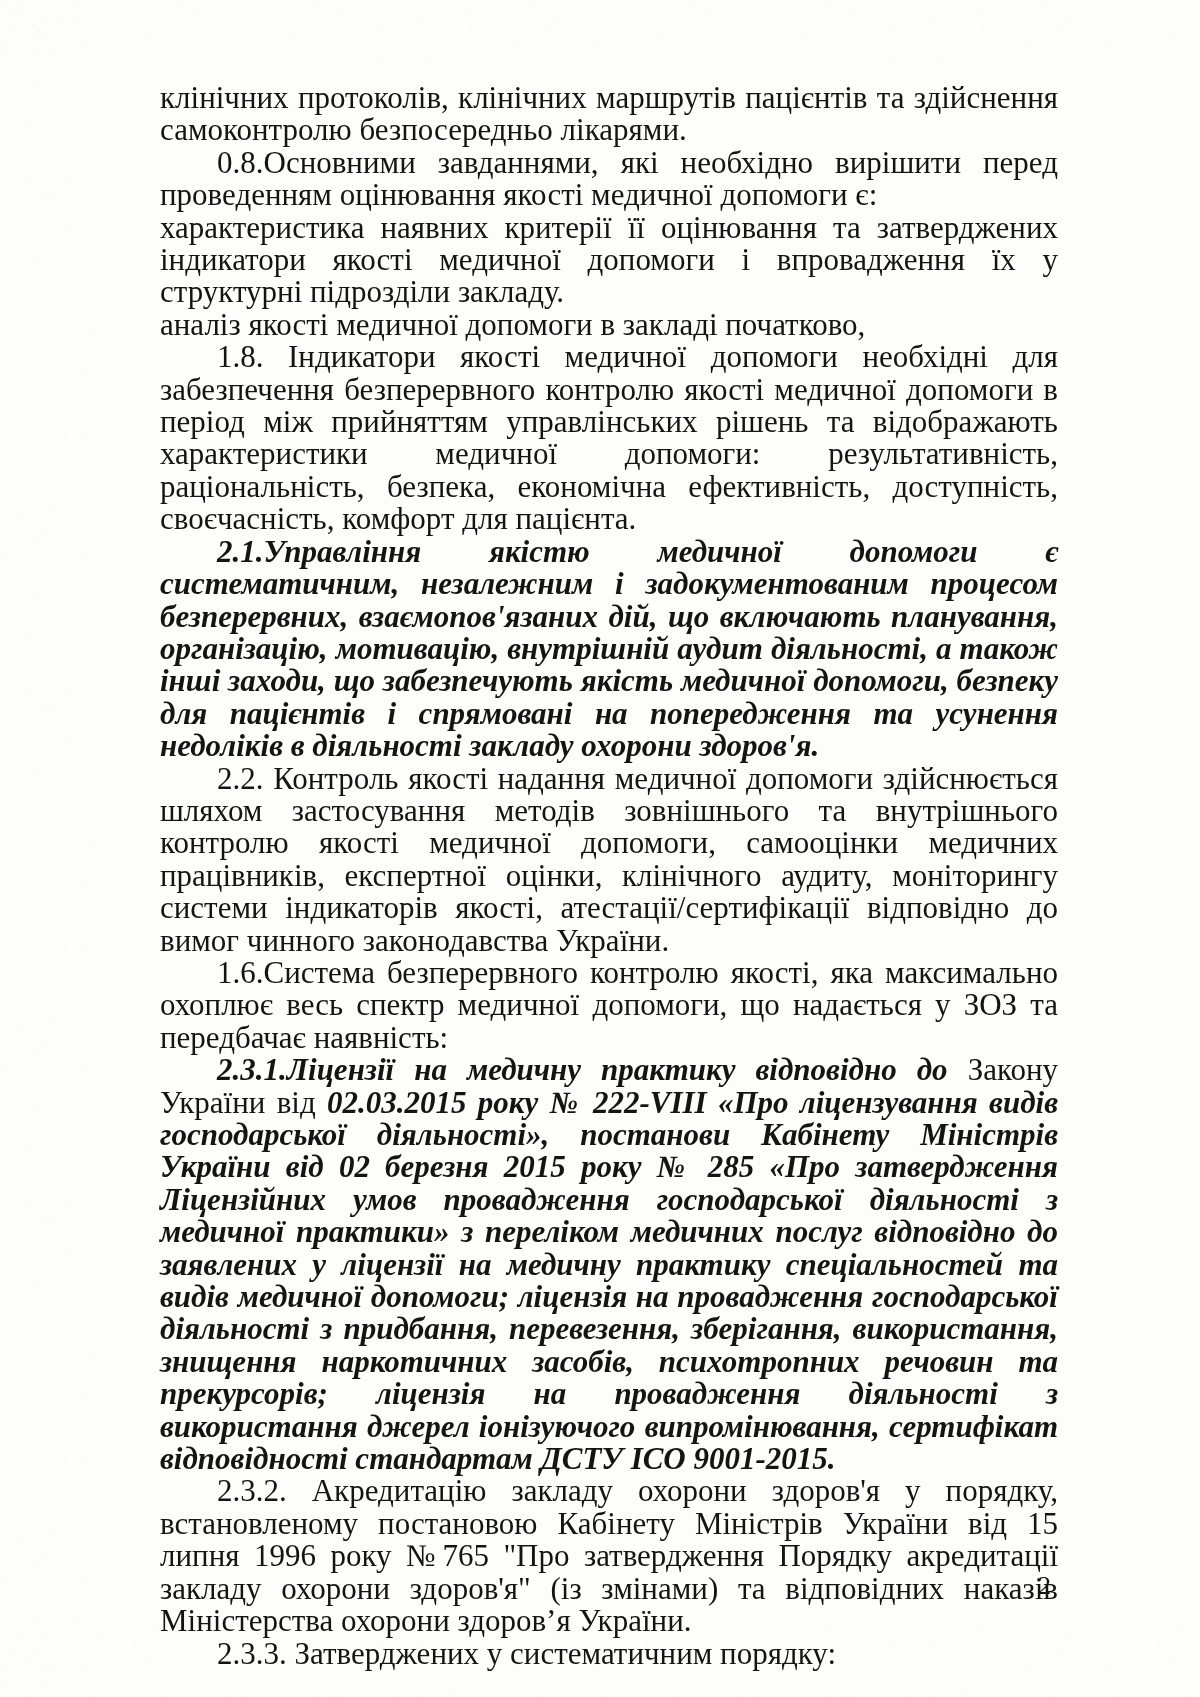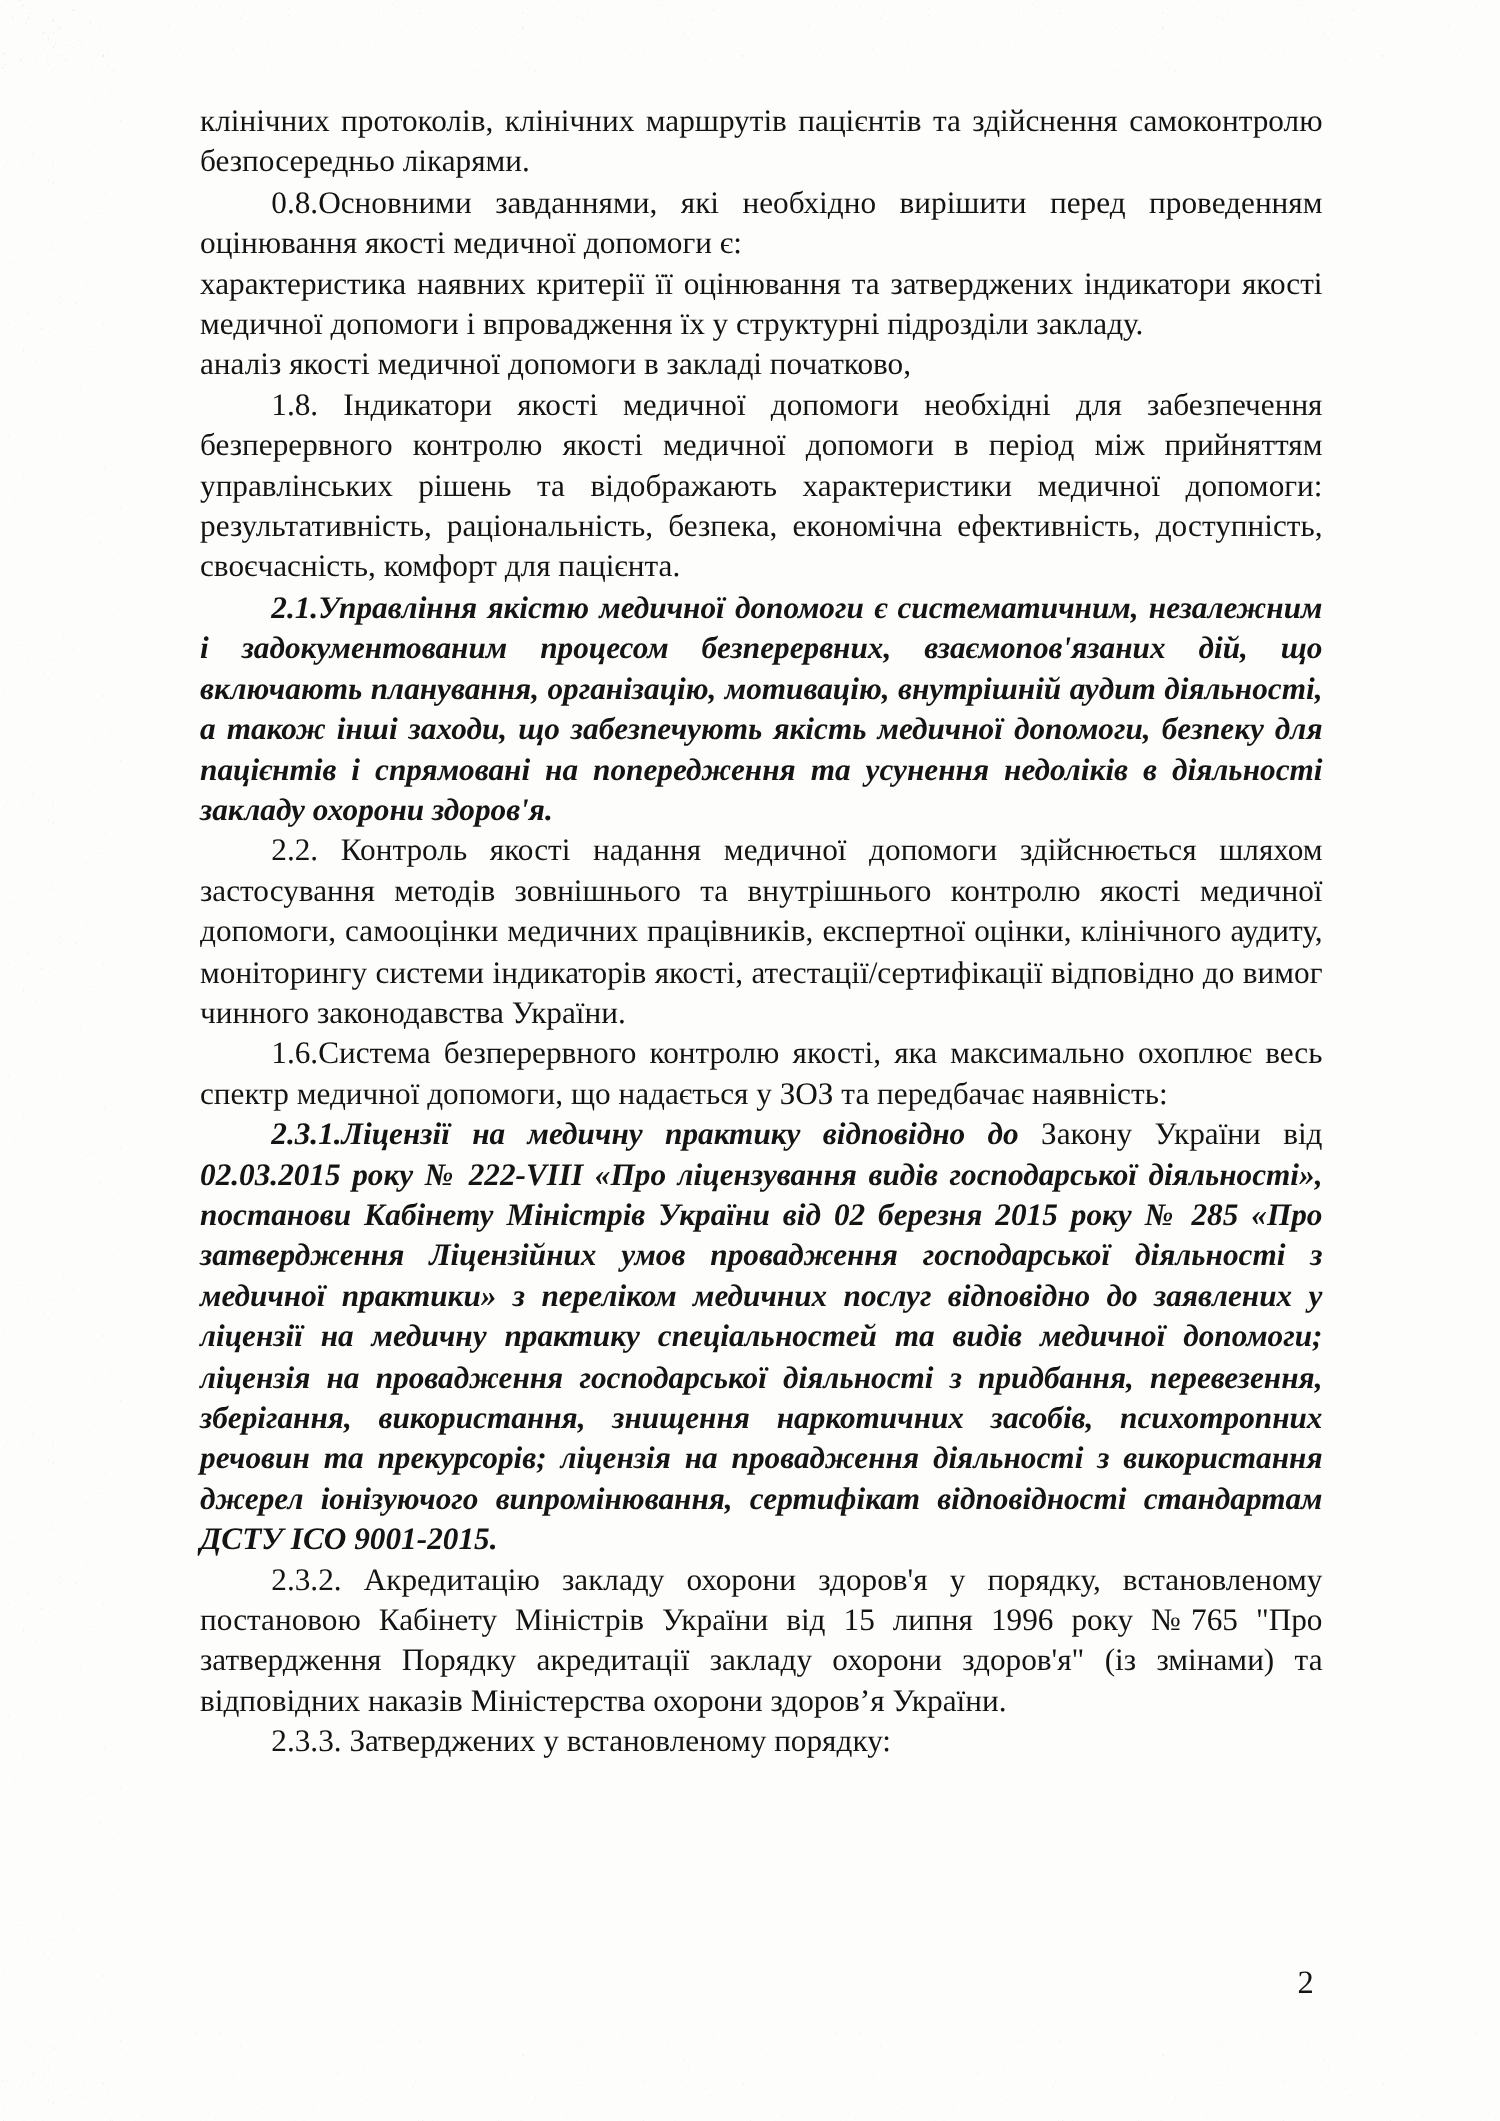--- a/index.html
+++ b/index.html
@@ -12,21 +12,21 @@
     font-family: "Liberation Serif", "DejaVu Serif", serif;
     color: #141414;
     overflow: hidden;
   }
 
   .content {
     position: absolute;
     left: 160px;
     top: 82px;
     width: 898px;
-    font-size: 25px;
+    font-size: 31px;
     line-height: 32.4px;
     text-align: justify;
   }
 
   .content p { margin: 0; padding: 0; }
   .indent { text-indent: 57px; }
   .bold { font-weight: bold; font-style: italic; }
 
   .heading {
     text-align: center;
@@ -97,19 +97,19 @@
     <p class="indent bold">2.1.Управління якістю медичної допомоги є систематичним, незалежним і задокументованим процесом безперервних, взаємопов'язаних дій, що включають планування, організацію, мотивацію, внутрішній аудит діяльності, а також інші заходи, що забезпечують якість медичної допомоги, безпеку для пацієнтів і спрямовані на попередження та усунення недоліків в діяльності закладу охорони здоров'я.</p>
 
     <p class="indent">2.2. Контроль якості надання медичної допомоги здійснюється шляхом застосування методів зовнішнього та внутрішнього контролю якості медичної допомоги, самооцінки медичних працівників, експертної оцінки, клінічного аудиту, моніторингу системи індикаторів якості, атестації/сертифікації відповідно до вимог чинного законодавства України.</p>
 
     <p class="indent">1.6.Система безперервного контролю якості, яка максимально охоплює весь спектр медичної допомоги, що надається у ЗОЗ та  передбачає  наявність:</p>
 
     <p class="indent"><span class="bold">2.3.1.Ліцензії на медичну практику відповідно до </span><span>Закону України від </span><span class="bold">02.03.2015 року № 222-VIII  «Про ліцензування видів господарської діяльності», постанови Кабінету Міністрів України від 02 березня 2015 року № 285 «Про затвердження Ліцензійних умов провадження господарської діяльності з медичної практики» з переліком медичних послуг відповідно до заявлених у ліцензії на медичну практику спеціальностей та видів медичної допомоги; ліцензія на провадження господарської діяльності з придбання, перевезення, зберігання, використання, знищення наркотичних засобів, психотропних речовин та прекурсорів; ліцензія на провадження діяльності з використання джерел іонізуючого випромінювання, сертифікат відповідності стандартам ДСТУ ІСО 9001-2015.</span></p>
 
     <p class="indent">2.3.2. Акредитацію закладу охорони здоров'я у порядку, встановленому постановою Кабінету Міністрів України від 15 липня 1996 року №765 "Про затвердження Порядку акредитації закладу охорони здоров'я" (із змінами) та відповідних наказів Міністерства охорони здоров’я України.</p>
 
-    <p class="indent">2.3.3. Затверджених у встановленому порядку:</p>
+    <p class="indent">2.3.3. Затверджених у систематичним порядку:</p>
 
   </div>
 
   <div class="pageno">2</div>
 
 </div>
 
 </body></html>

